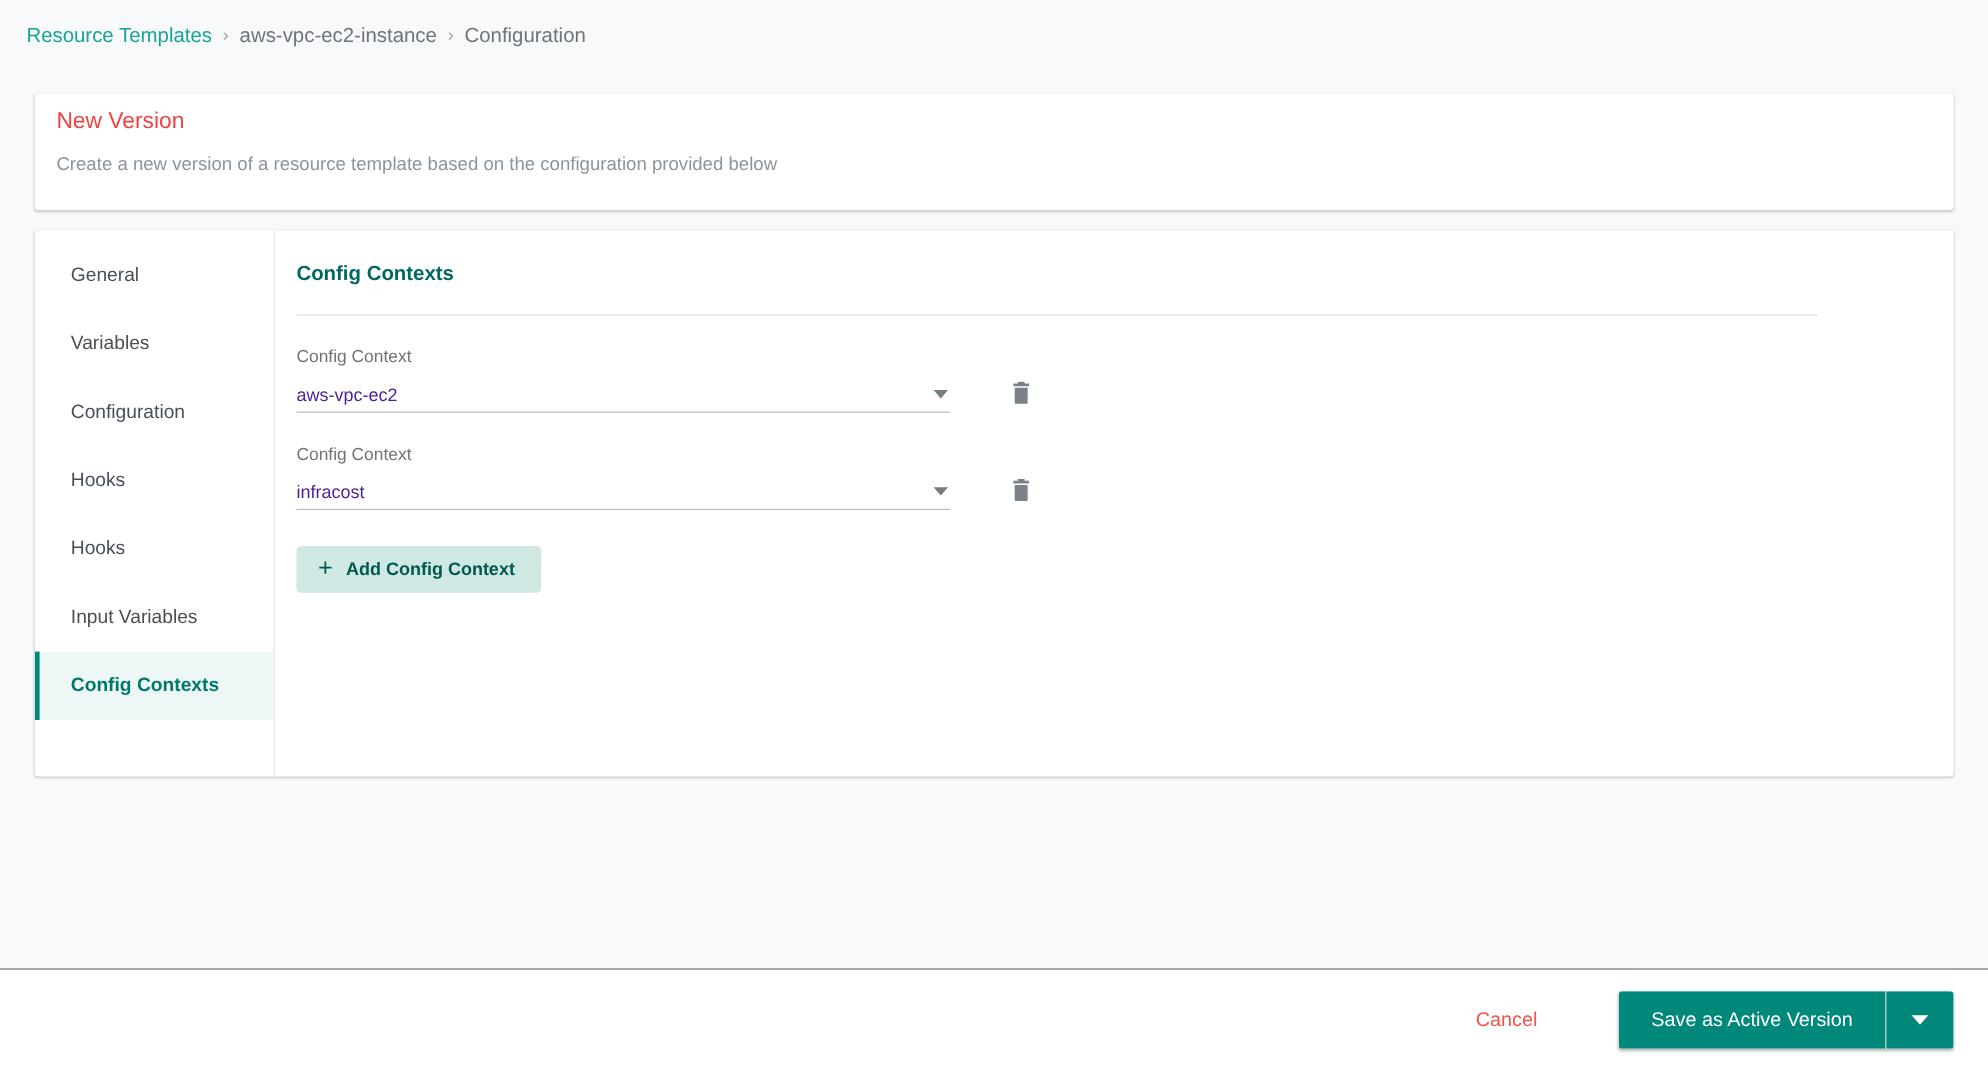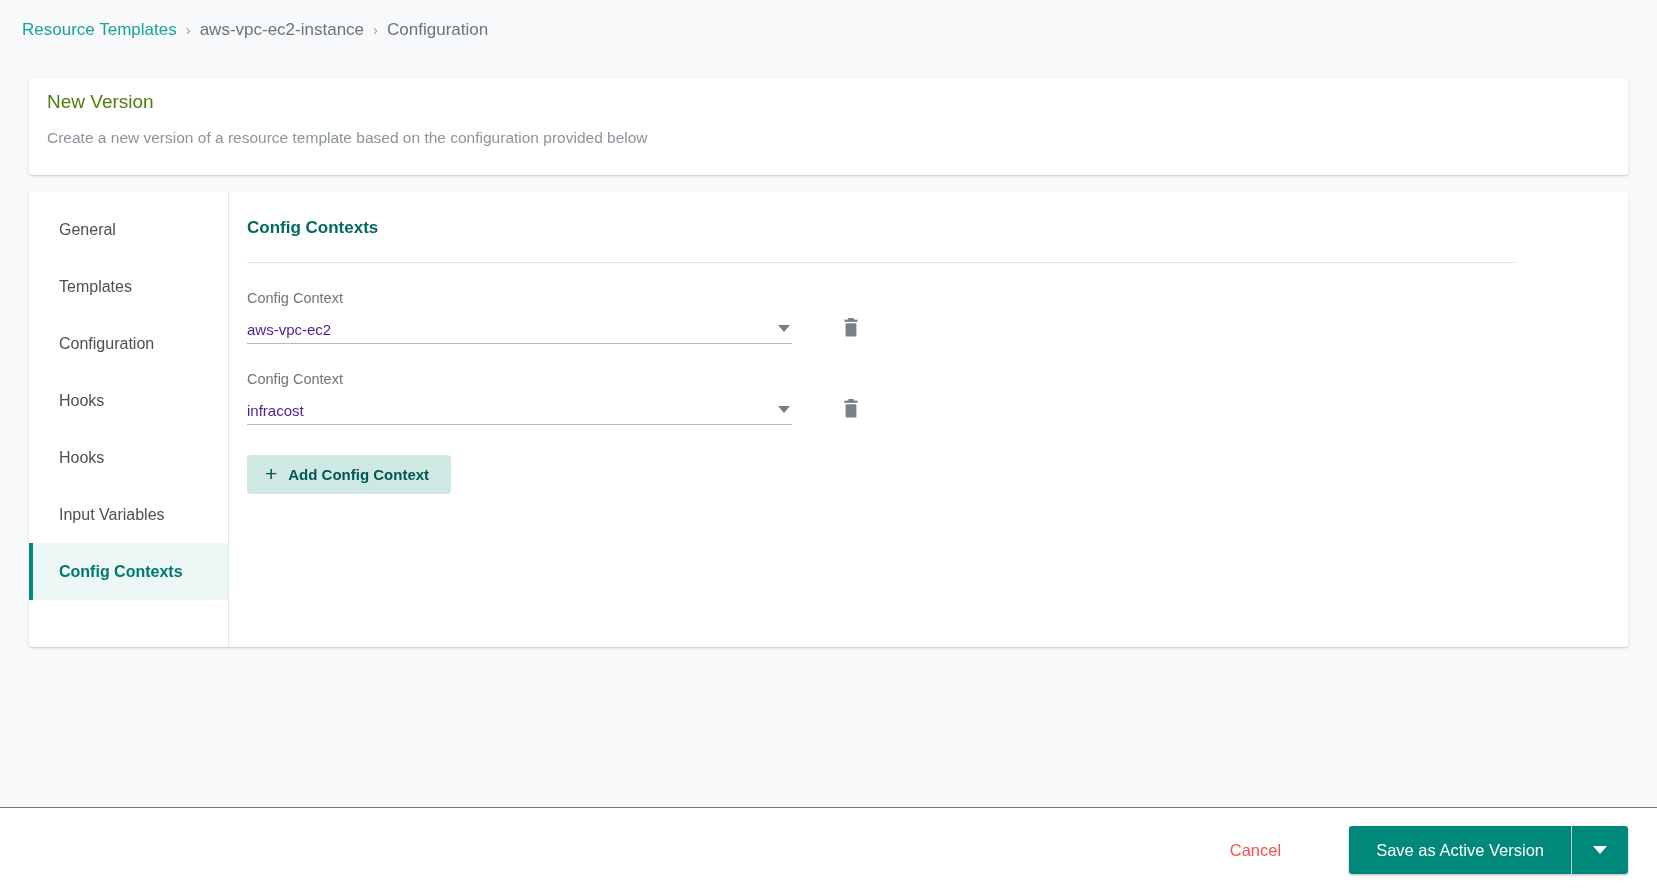--- a/index.html
+++ b/index.html
@@ -43,21 +43,21 @@
     left: 29px; top: 78px;
     width: 1599px; height: 97px;
     background: #ffffff;
     border-radius: 3px;
     box-shadow: 0 1px 3px rgba(0,0,0,0.13), 0 1px 1px rgba(0,0,0,0.07);
   }
   .hc-title {
     position: absolute;
     left: 18px; top: 13px;
     font-size: 19px;
-    color: #4d7c0f;
+    color: #ef4444;
     font-weight: 400;
   }
   .hc-sub {
     position: absolute;
     left: 18px; top: 51px;
     font-size: 15.5px;
     color: #8b949c;
   }
   .hc-meta {
     position: absolute;
@@ -281,21 +281,21 @@
     <div class="hc-sub">Create a new version of a resource template based on the configuration provided below</div>
   </div>
 
   <div class="main-card">
 
     <div class="side-nav">
       <div class="nav-item">
         <span>General</span>
       </div>
       <div class="nav-item">
-        <span>Templates</span>
+        <span>Variables</span>
       </div>
       <div class="nav-item">
         <span>Configuration</span>
       </div>
       <div class="nav-item">
         <span>Hooks</span>
       </div>
       <div class="nav-item">
         <span>Hooks</span>
       </div>

